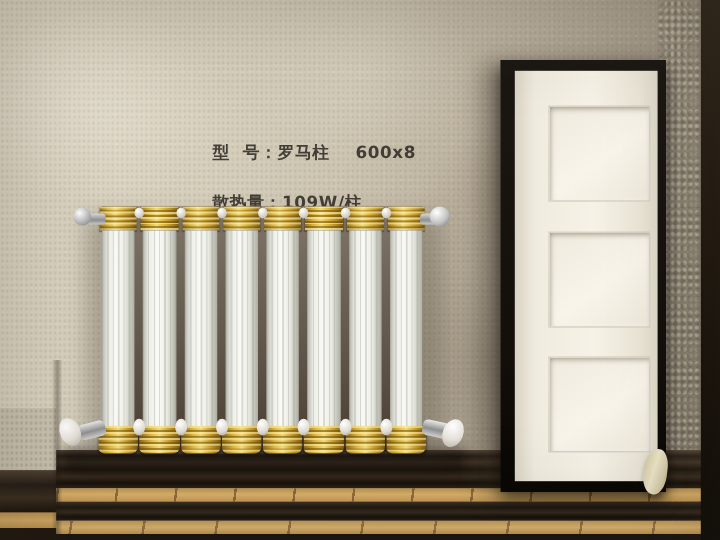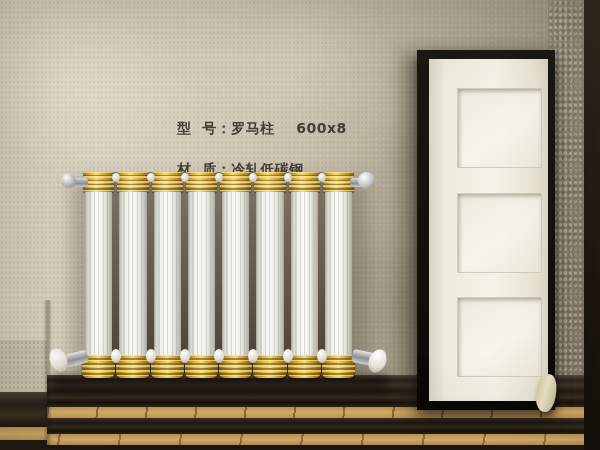--- a/index.html
+++ b/index.html
@@ -145,20 +145,21 @@
   </div>
   <div class="abs corner-shade"></div>
 
   <div class="abs toplabel">
     
     
   </div>
 
   <div class="abs specs">
     <div>型  号：罗马柱    600x8</div>
+    <div>散热量：109W/柱</div>
     <div>材  质：冷轧低碳钢</div>
   </div>
 
   <div class="abs rad-wall-shadow"></div>
   <div class="abs radiator" id="radiator">
       <div class="rcol">
         <div class="rcap"></div>
         <div class="rtube"></div>
         <div class="rbase"></div>
       </div>

